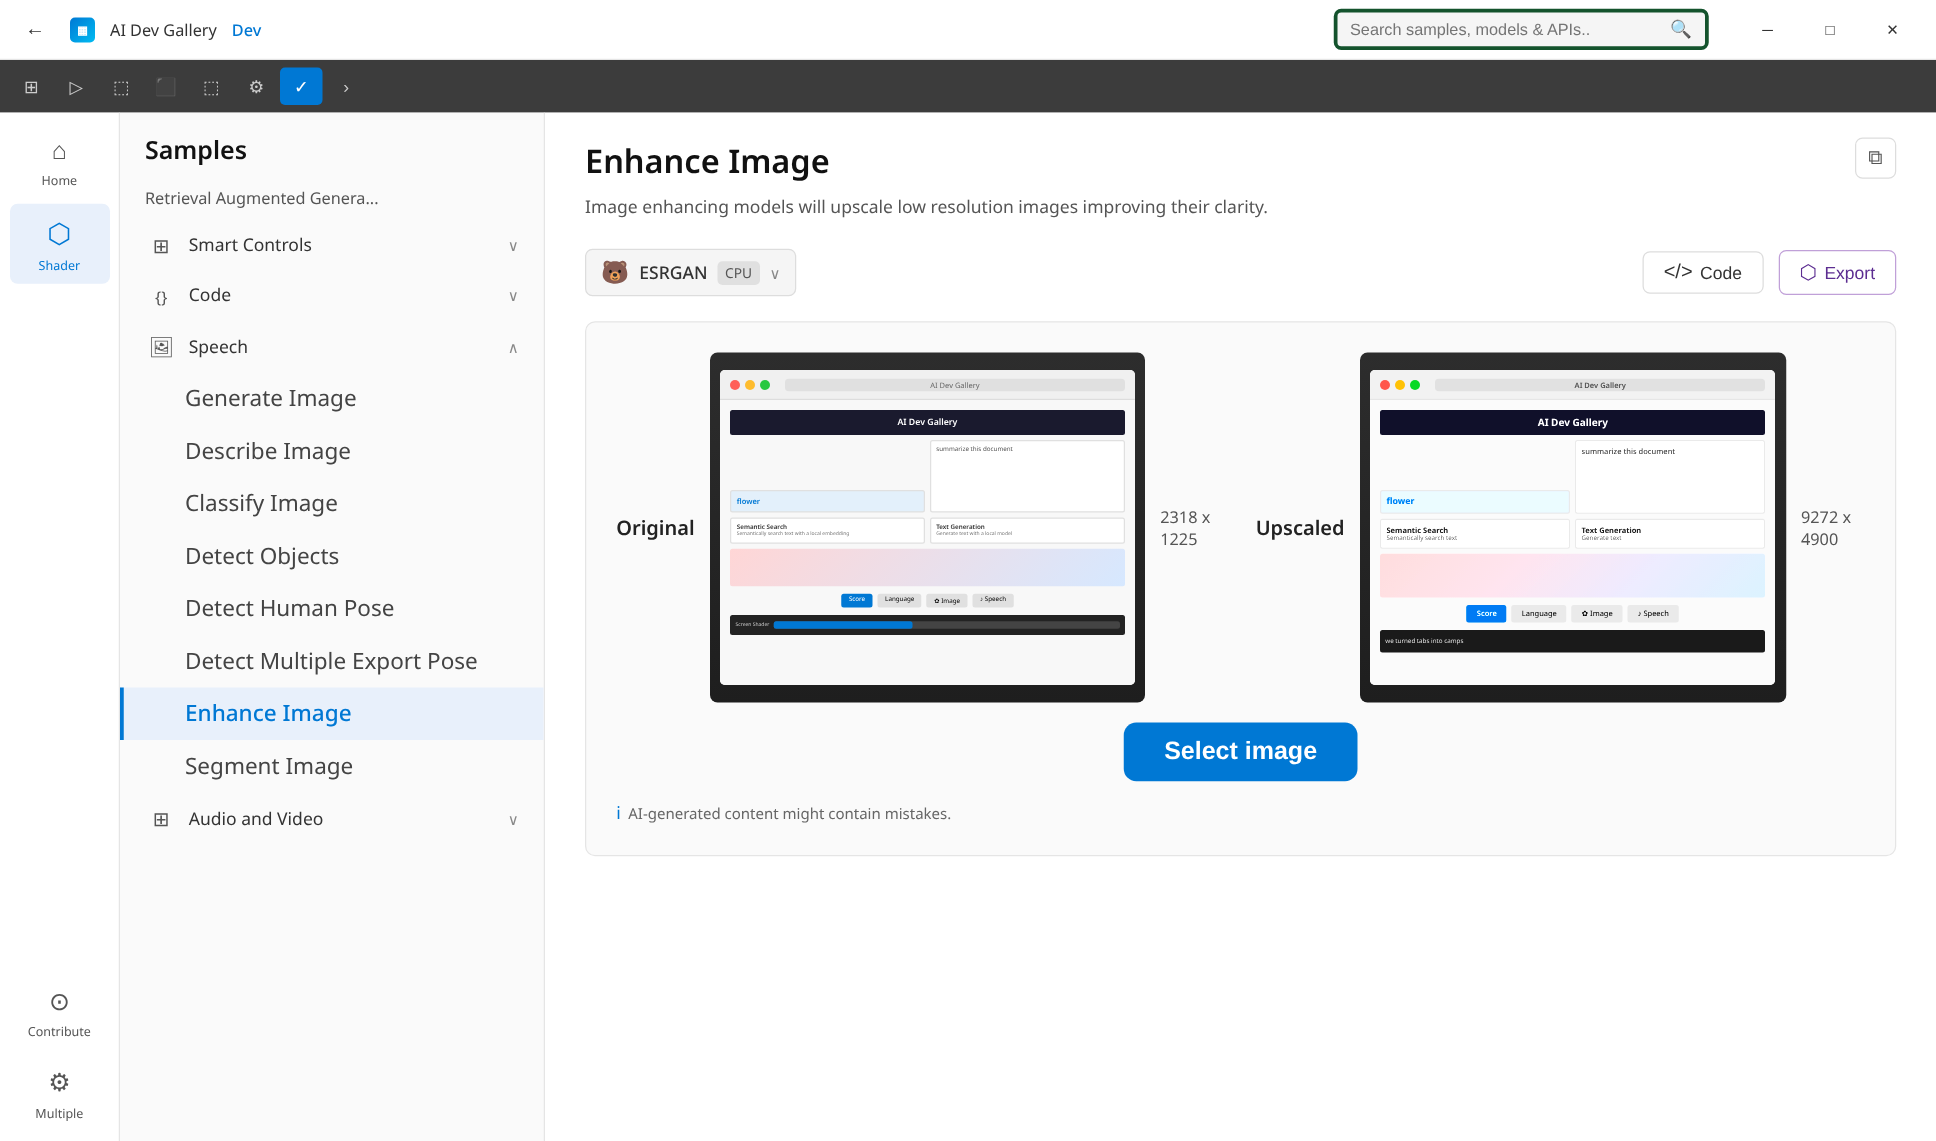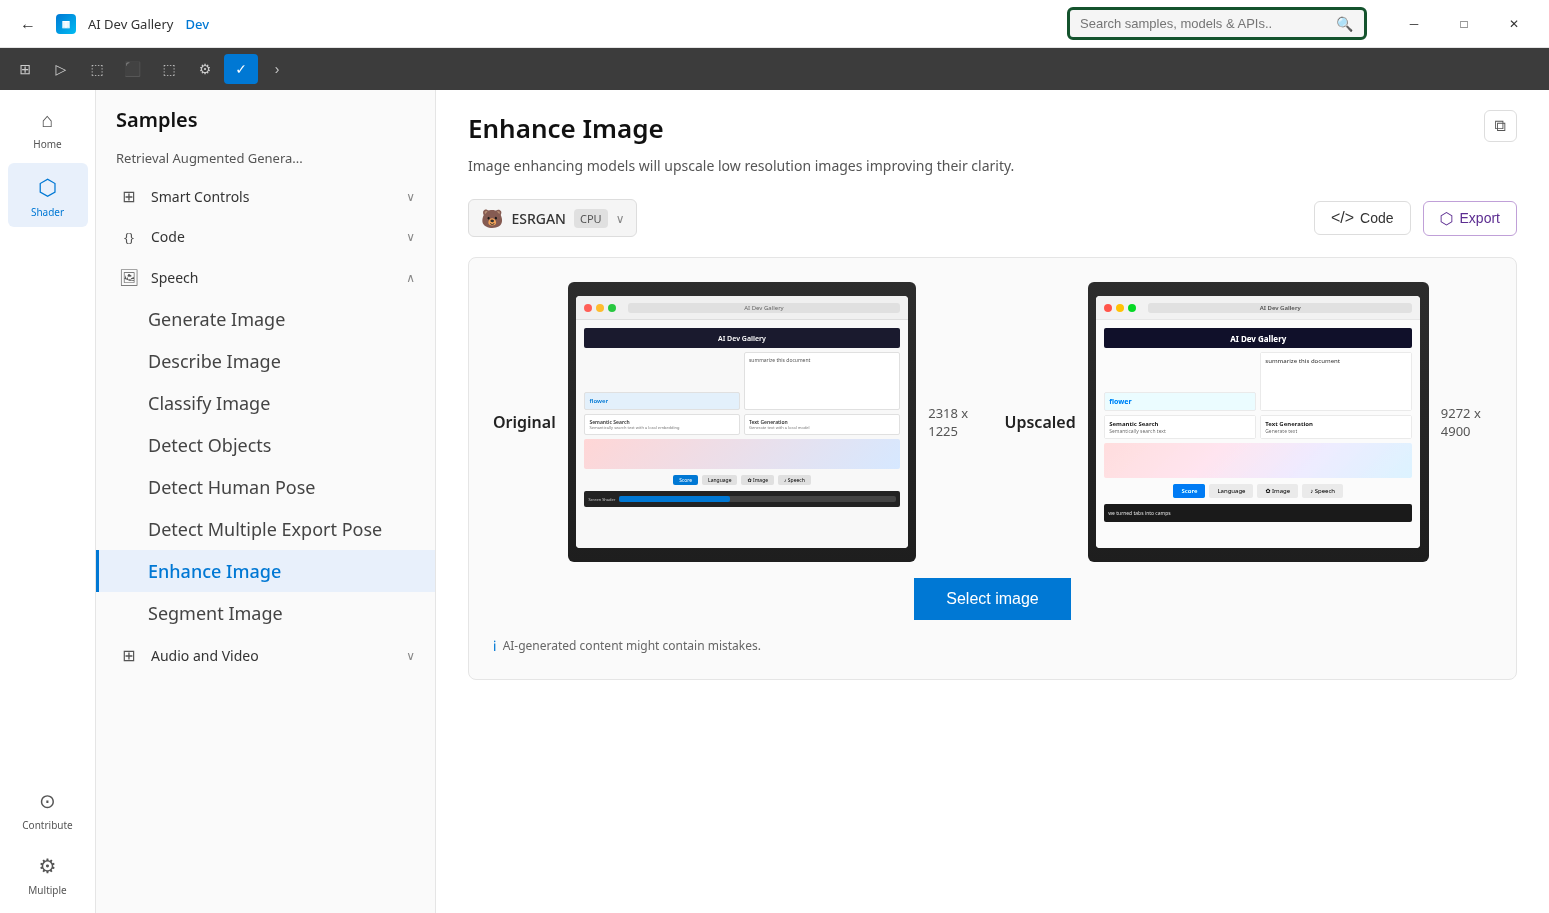--- a/index.html
+++ b/index.html
@@ -306,24 +306,24 @@
       color: #555;
     }
 
     .select-image-btn {
       display: block;
       margin: 16px auto 0;
       padding: 12px 32px;
       background: #0078d4;
       color: white;
       border: none;
-      border-radius: 0;
-      font-size: 16px;
-      cursor: pointer;
-      font-weight: 400;
+      border-radius: 10px;
+      font-size: 20px;
+      cursor: pointer;
+      font-weight: 700;
     }
 
     .ai-disclaimer {
       display: flex; align-items: center; gap: 6px;
       color: #666; font-size: 12px;
       margin-top: 16px;
     }
     .ai-disclaimer .info-icon { font-size: 14px; color: #0078d4; }
 
     

